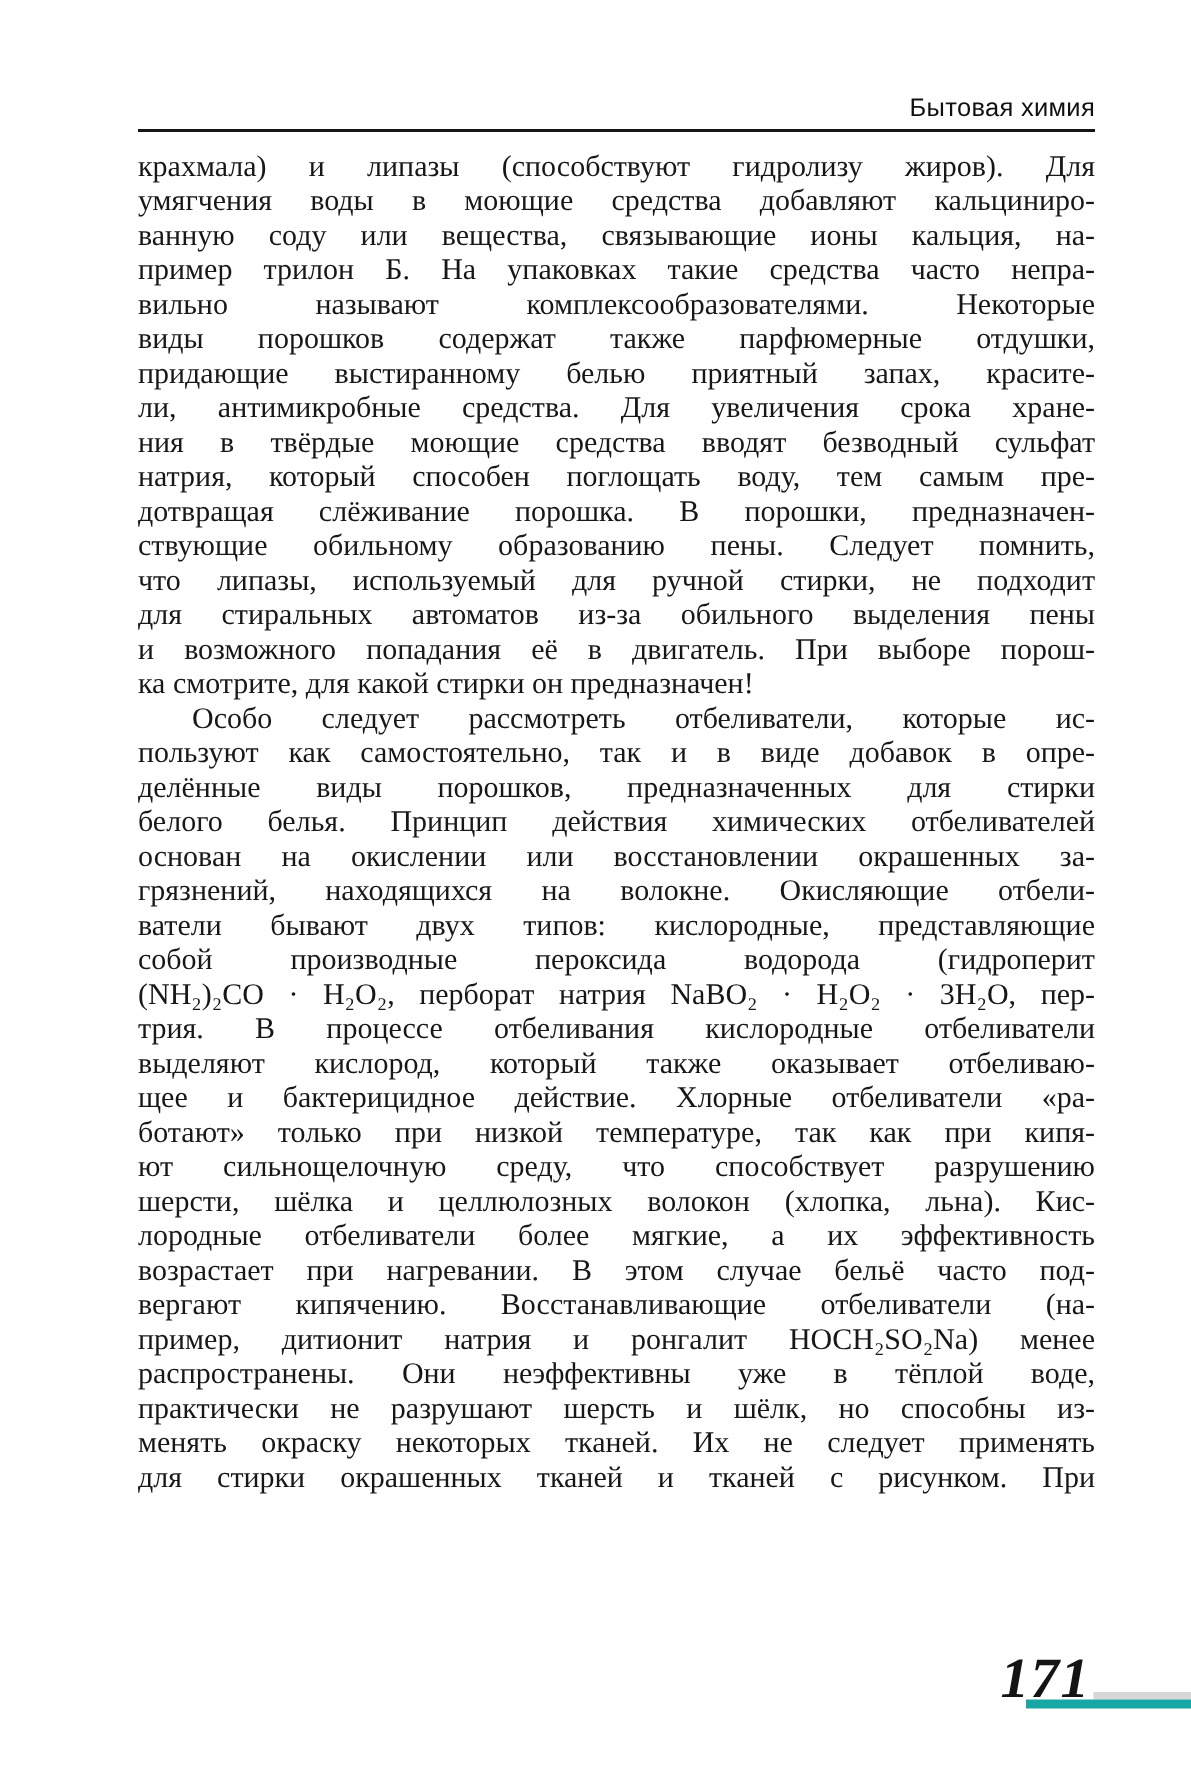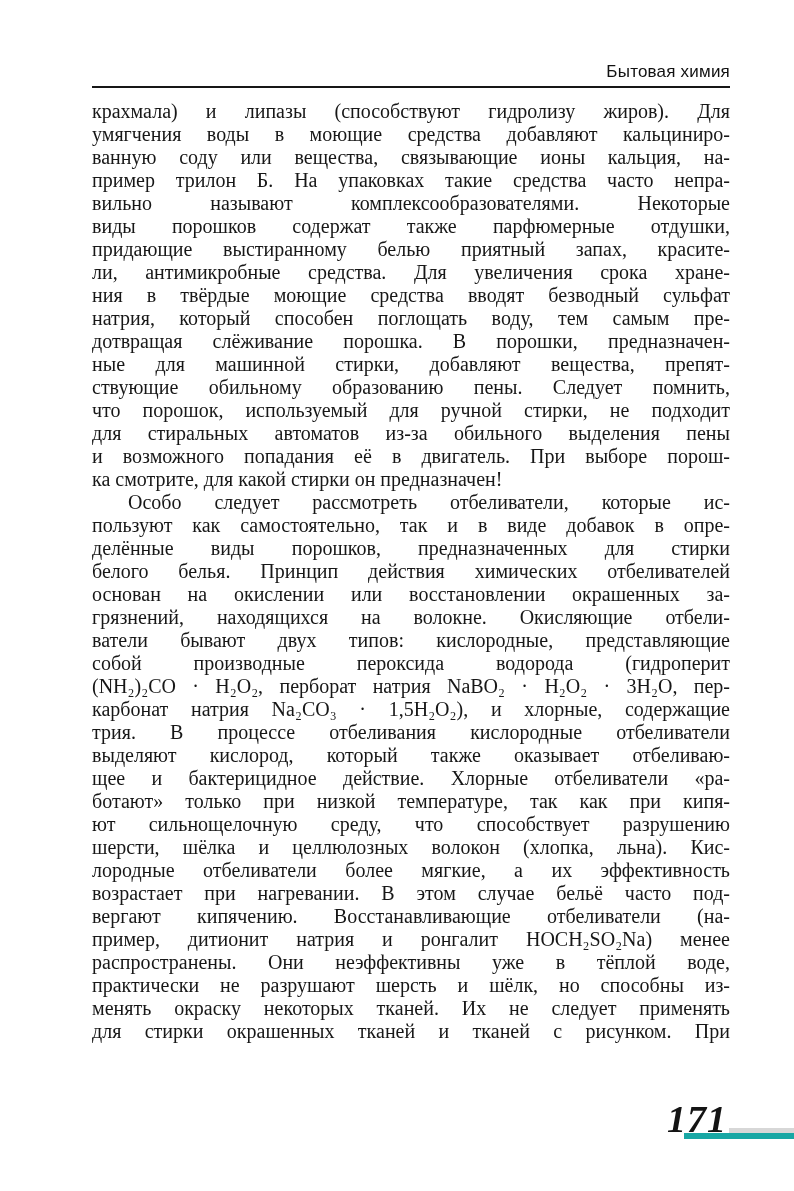--- a/index.html
+++ b/index.html
@@ -90,38 +90,36 @@
       <div class="line">умягчения воды в моющие средства добавляют кальциниро-</div>
       <div class="line">ванную соду или вещества, связывающие ионы кальция, на-</div>
       <div class="line">пример трилон Б. На упаковках такие средства часто непра-</div>
       <div class="line">вильно называют комплексообразователями. Некоторые</div>
       <div class="line">виды порошков содержат также парфюмерные отдушки,</div>
       <div class="line">придающие выстиранному белью приятный запах, красите-</div>
       <div class="line">ли, антимикробные средства. Для увеличения срока хране-</div>
       <div class="line">ния в твёрдые моющие средства вводят безводный сульфат</div>
       <div class="line">натрия, который способен поглощать воду, тем самым пре-</div>
       <div class="line">дотвращая слёживание порошка. В порошки, предназначен-</div>
-      <div class="line">ные для машинной стирки, добавляют вещества, препят-</div>
       <div class="line">ствующие обильному образованию пены. Следует помнить,</div>
-      <div class="line">что порошок, используемый для ручной стирки, не подходит</div>
+      <div class="line">что липазы, используемый для ручной стирки, не подходит</div>
       <div class="line">для стиральных автоматов из-за обильного выделения пены</div>
       <div class="line">и возможного попадания её в двигатель. При выборе порош-</div>
       <div class="line endline">ка смотрите, для какой стирки он предназначен!</div>
     </div>
     <div class="para">
       <div class="line indent">Особо следует рассмотреть отбеливатели, которые ис-</div>
       <div class="line">пользуют как самостоятельно, так и в виде добавок в опре-</div>
       <div class="line">делённые виды порошков, предназначенных для стирки</div>
       <div class="line">белого белья. Принцип действия химических отбеливателей</div>
       <div class="line">основан на окислении или восстановлении окрашенных за-</div>
       <div class="line">грязнений, находящихся на волокне. Окисляющие отбели-</div>
       <div class="line">ватели бывают двух типов: кислородные, представляющие</div>
       <div class="line">собой производные пероксида водорода (гидроперит</div>
       <div class="line">(NH₂)₂CO · H₂O₂, перборат натрия NaBO₂ · H₂O₂ · 3H₂O, пер-</div>
-      <div class="line">карбонат натрия Na₂CO₃ · 1,5H₂O₂), и хлорные, содержащие</div>
       <div class="line">трия. В процессе отбеливания кислородные отбеливатели</div>
       <div class="line">выделяют кислород, который также оказывает отбеливаю-</div>
       <div class="line">щее и бактерицидное действие. Хлорные отбеливатели «ра-</div>
       <div class="line">ботают» только при низкой температуре, так как при кипя-</div>
       <div class="line">ют сильнощелочную среду, что способствует разрушению</div>
       <div class="line">шерсти, шёлка и целлюлозных волокон (хлопка, льна). Кис-</div>
       <div class="line">лородные отбеливатели более мягкие, а их эффективность</div>
       <div class="line">возрастает при нагревании. В этом случае бельё часто под-</div>
       <div class="line">вергают кипячению. Восстанавливающие отбеливатели (на-</div>
       <div class="line">пример, дитионит натрия и ронгалит HOCH₂SO₂Na) менее</div>

